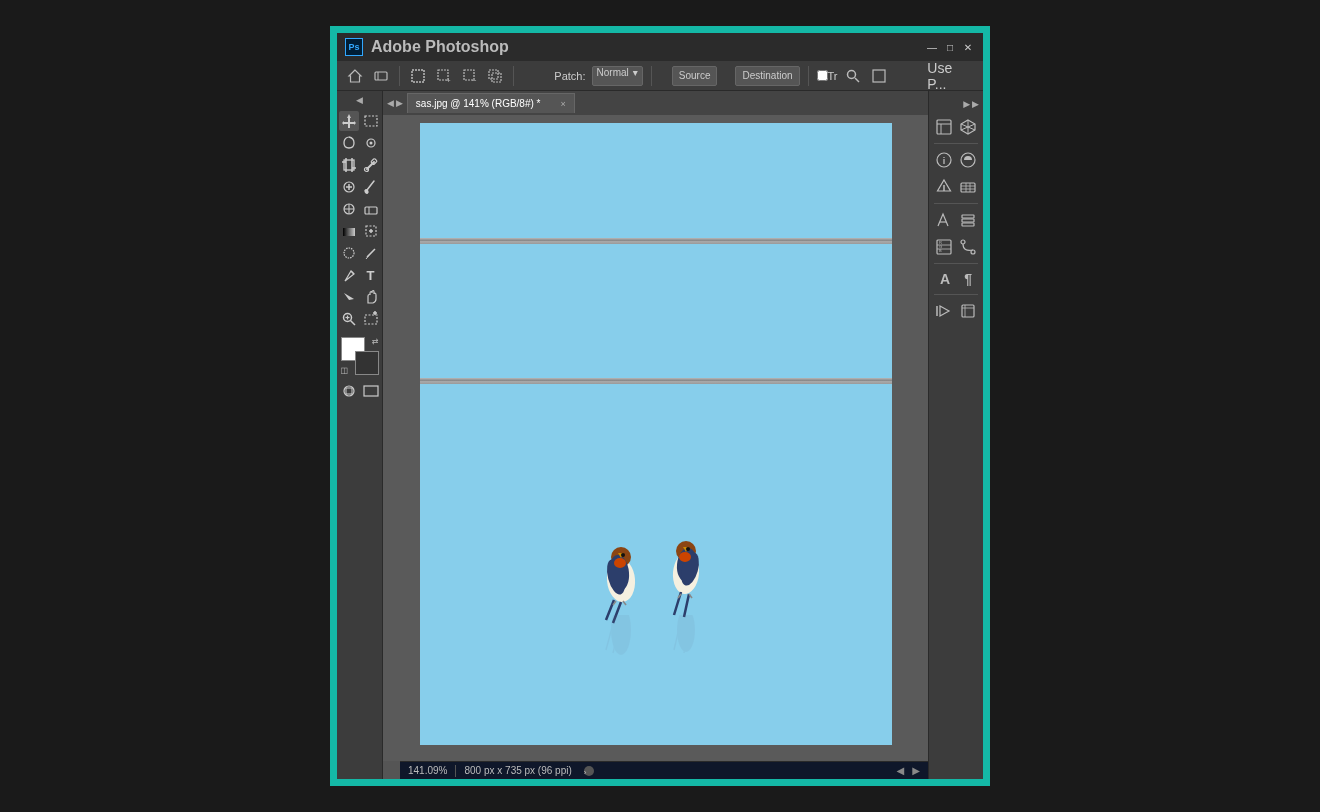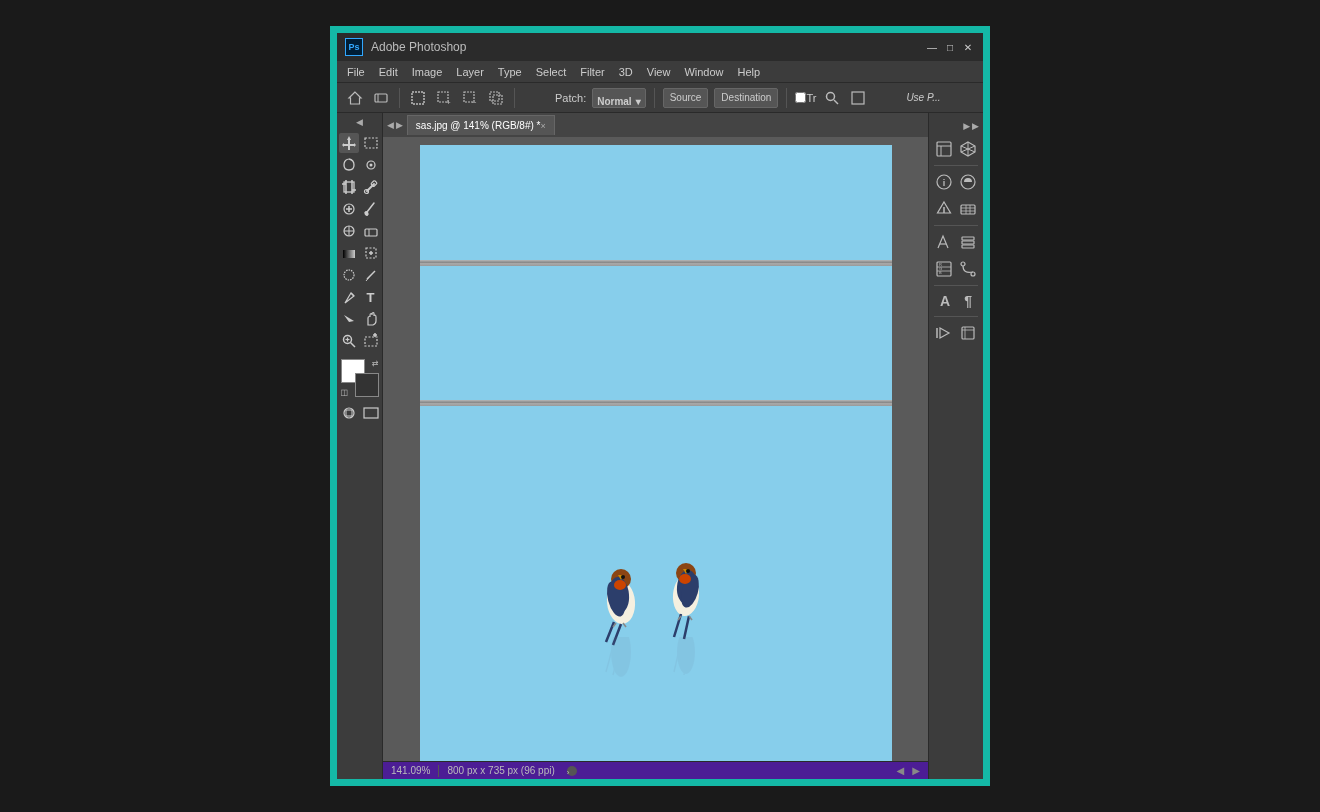--- a/index.html
+++ b/index.html
@@ -45,21 +45,22 @@
       border: 1px solid #31a8ff;
       display: flex;
       align-items: center;
       justify-content: center;
       font-size: 9px;
       color: #31a8ff;
       font-weight: bold;
     }
     .title-bar-text {
       color: #bbb;
-      font-size: 12px;
+      font-size: 16px;
+      font-weight: bold;
     }
     .title-bar-controls {
       display: flex;
       gap: 4px;
     }
     .title-btn {
       width: 14px;
       height: 14px;
       display: flex;
       align-items: center;
@@ -115,39 +116,39 @@
       height: 20px;
       padding: 0 6px;
       background: #555;
       border: 1px solid #666;
       color: #ccc;
       font-size: 10px;
       cursor: pointer;
       display: flex;
       align-items: center;
       border-radius: 2px;
+      margin-left: 12px;
     }
     .options-label {
       font-size: 11px;
       color: #ccc;
       padding-left: 32px;
     }
     .options-dropdown {
       height: 20px;
       padding: 0 4px;
       background: #555;
       border: 1px solid #666;
       color: #ccc;
       font-size: 10px;
       display: flex;
-      align-items: flex-end;
+      align-items: flex-start;
       gap: 4px;
       cursor: pointer;
       border-radius: 2px;
-      font-weight: bold;
     }
     .options-checkbox-group {
       display: flex;
       align-items: center;
       gap: 0;
     }
     
     .main-content {
       display: flex;
       flex: 1;
@@ -207,21 +208,21 @@
       position: relative;
     }
     .canvas-tab {
       height: 20px;
       background: #4d4d4d;
       border: 1px solid #666;
       border-bottom: none;
       padding: 0 8px;
       display: flex;
       align-items: center;
-      gap: 0;
+      gap: 20px;
       font-size: 10px;
       color: #ccc;
       cursor: pointer;
     }
     .canvas-tab.active {
       background: #555;
       color: #fff;
     }
     .tab-close {
       font-size: 9px;
@@ -252,29 +253,30 @@
       left: 0;
       right: 0;
       height: 6px;
       background: linear-gradient(180deg, #b8b8b8 0%, #888 40%, #aaa 60%, #999 100%);
     }
     .wire-top { top: 115px; }
     .wire-middle { top: 255px; }
     
     .status-bar {
       height: 18px;
-      background: #4c1d95;
+      background: #0f172a;
       border-top: 1px solid #2a2a2a;
       display: flex;
       align-items: center;
       padding: 0 8px;
       gap: 8px;
       flex-shrink: 0;
       font-size: 10px;
       color: #bbb;
+      margin-left: 17px;
     }
     .status-bar-right {
       margin-left: auto;
       display: flex;
       align-items: center;
       gap: 4px;
     }
     .scrollbar-h {
       flex: 1;
       height: 8px;
@@ -361,33 +363,20 @@
       <div class="ps-logo">Ps</div>
       <span class="title-bar-text">Adobe Photoshop</span>
     </div>
     <div class="title-bar-controls">
       <div class="title-btn">—</div>
       <div class="title-btn">□</div>
       <div class="title-btn">✕</div>
     </div>
   </div>
 
-  <div class="menu-bar">
-    <div class="menu-item">File</div>
-    <div class="menu-item">Edit</div>
-    <div class="menu-item">Image</div>
-    <div class="menu-item">Layer</div>
-    <div class="menu-item">Type</div>
-    <div class="menu-item">Select</div>
-    <div class="menu-item">Filter</div>
-    <div class="menu-item">3D</div>
-    <div class="menu-item">View</div>
-    <div class="menu-item">Window</div>
-    <div class="menu-item">Help</div>
-  </div>
 
   <div class="options-bar">
     <div class="options-icon">
       <svg width="16" height="16" viewBox="0 0 16 16">
           <polygon points="8,2 2,8 3.5,8 3.5,14 12.5,14 12.5,8 14,8" fill="none" stroke="#bbb" stroke-width="1.2"></polygon>
         </svg>
     </div>
     <div class="options-icon">
       <svg width="16" height="16" viewBox="0 0 16 16">
           <rect x="2" y="4" width="12" height="8" rx="1" fill="none" stroke="#bbb" stroke-width="1.2"></rect>
@@ -437,21 +426,21 @@
       <svg width="14" height="14" viewBox="0 0 14 14">
           <circle cx="5.5" cy="5.5" r="4" fill="none" stroke="#bbb" stroke-width="1.5"></circle>
           <line x1="9" y1="9" x2="13" y2="13" stroke="#bbb" stroke-width="1.5"></line>
         </svg>
     </div>
     <div class="options-icon">
       <svg width="14" height="14" viewBox="0 0 14 14">
           <rect x="1" y="1" width="12" height="12" fill="none" stroke="#bbb" stroke-width="1.2"></rect>
         </svg>
     </div>
-    <span class="options-label" style="font-size:10px;font-style:italic;">Use P...</span>
+    <span class="options-label" style="font-size:14px;">Use P...</span>
   </div>
 
   <div class="main-content">
 
     <div class="left-toolbar">
 
       <div style="display:flex;gap:4px;margin-bottom:4px;">
         <span class="collapse-arrow">◀</span>
       </div>
 

